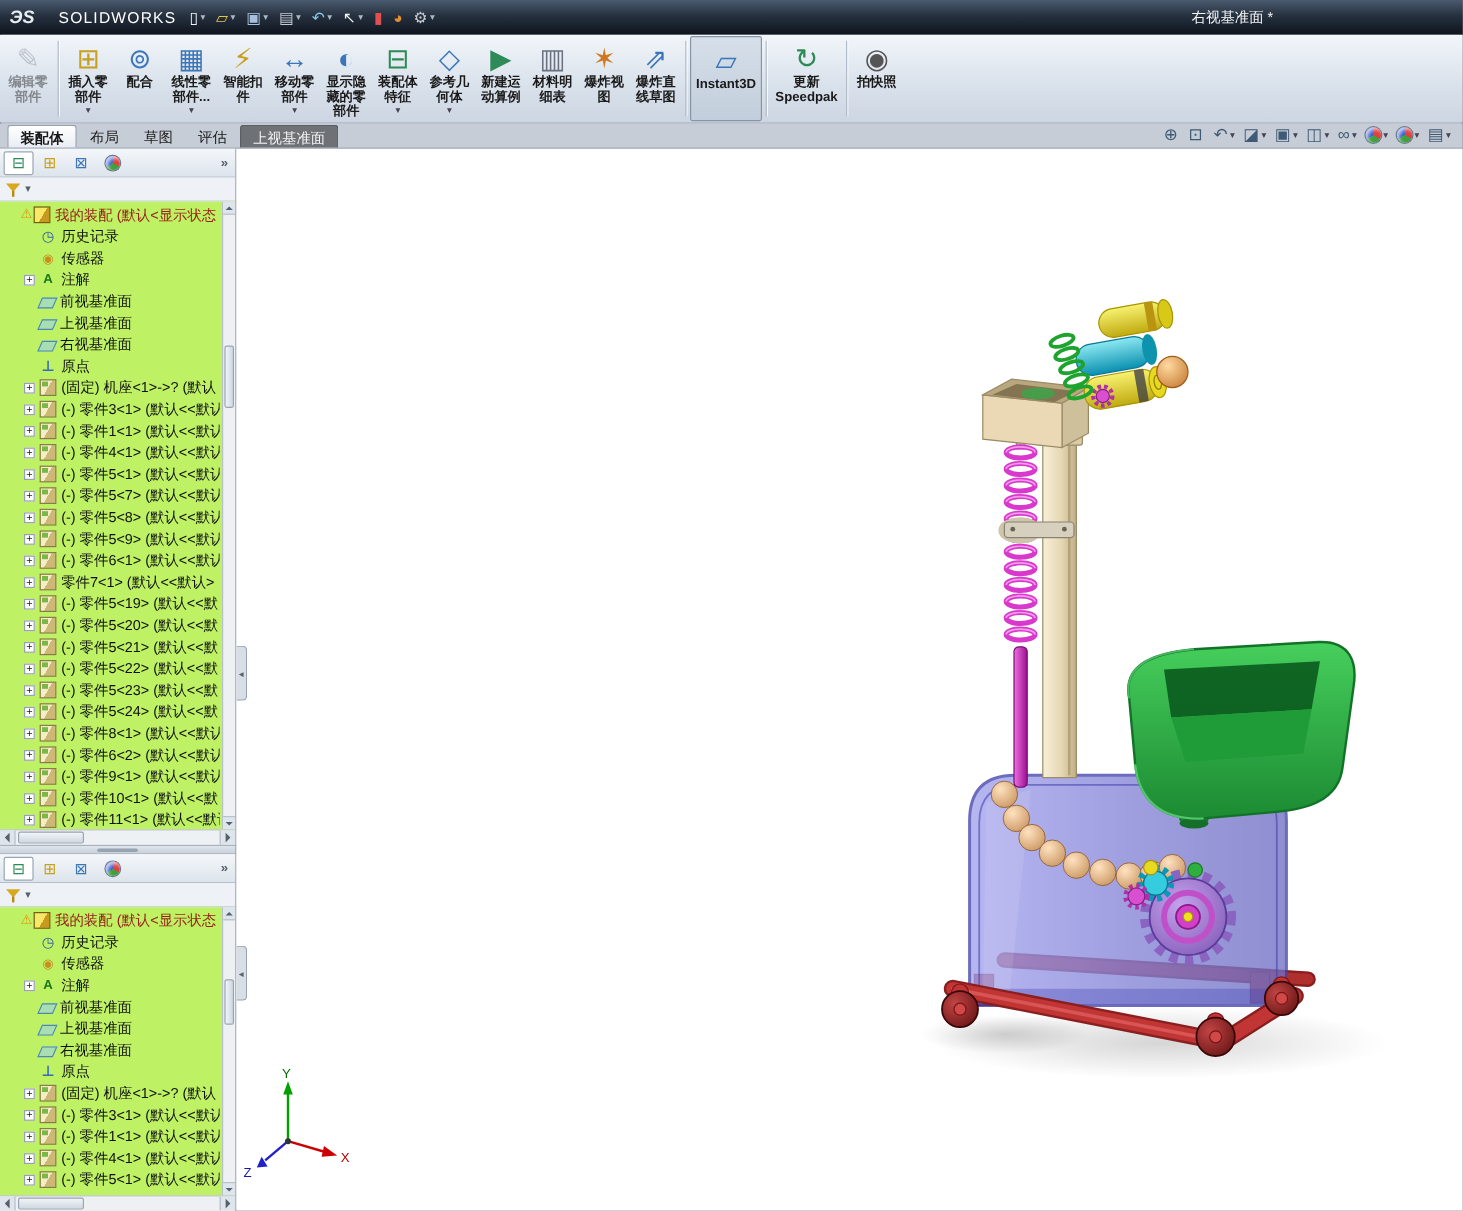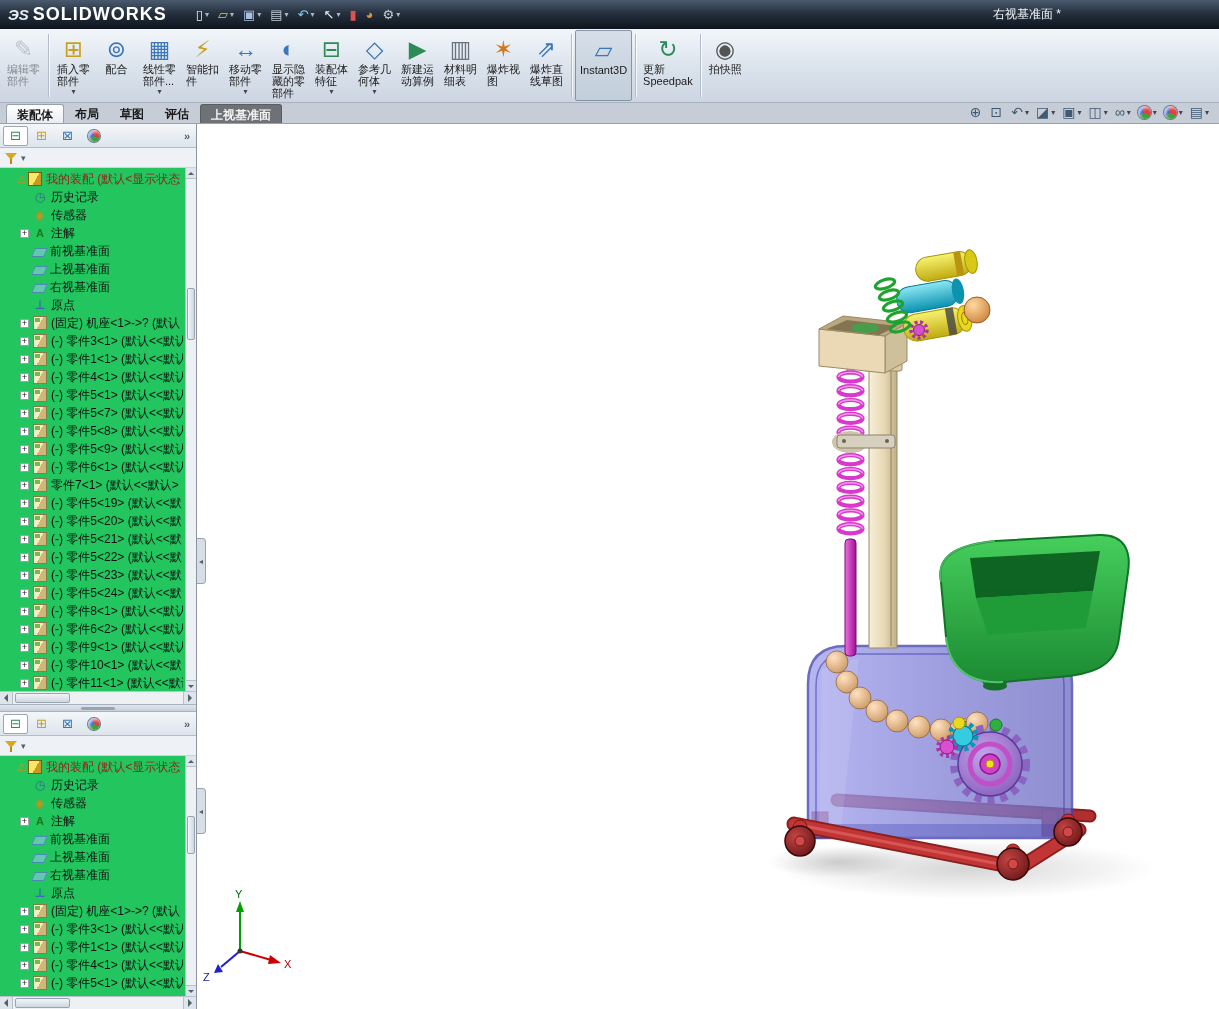--- a/index.html
+++ b/index.html
@@ -5,51 +5,51 @@
   * { box-sizing: border-box; margin: 0; padding: 0; }
   html,body { width:1219px; height:1009px; overflow:hidden; }
   body { font-family:"Liberation Sans","DejaVu Sans",sans-serif; font-size:12px; background:#fff; }
 
   #window { position:relative; width:1219px; height:1009px; box-shadow:inset 0 0 0 1px #39495c; background:#cfd6e0; }
 
   
   #titlebar { position:absolute; top:0; left:0; right:0; height:29px;
     background:linear-gradient(180deg,#4a5a6e 0%,#26313f 45%,#0e141d 100%);
     display:flex; align-items:center; padding:0 8px; color:#fff; }
-  .logo { display:flex; align-items:baseline; gap:4px; margin-right:26px; }
+  .logo { display:flex; align-items:baseline; gap:20px; margin-right:8px; }
   .logo-mark { font-style:italic; font-weight:bold; font-size:15px; color:#e8edf2; }
-  .logo-text { font-weight:bold; font-size:18px; letter-spacing:1px; color:#fff; }
+  .logo-text { font-weight:normal; font-size:13px; letter-spacing:1px; color:#fff; }
   .qat { display:flex; align-items:center; gap:3px; }
   .qat-btn { display:flex; align-items:center; padding:2px 3px; border-radius:2px; }
   .qat-btn .glyph { font-size:13px; line-height:14px; }
   .qat-btn .qdd { display:none; font-size:8px; color:#aab6c2; margin-left:2px; }
   .qat-btn.dd .qdd { display:inline; }
   .qat-btn.dd .qdd::after { content:"▾"; }
   .doc-title { margin-left:auto; margin-right:150px; font-size:12px; color:#f2f5f8; }
 
   
   #ribbon { position:absolute; top:29px; left:0; right:0; height:74px;
     background:linear-gradient(#f2f6fa,#dae2ec 55%,#ccd5e1);
     border-bottom:1px solid #a8b2be; display:flex; align-items:stretch; padding:1px 2px; }
   .rbtn { display:flex; flex-direction:column; align-items:center; justify-content:flex-start;
     padding:5px 4px 1px; min-width:43px; position:relative; color:#1a1a1a; }
   .rbtn .glyph { font-size:23px; line-height:28px; height:28px; display:block; }
-  .rbtn .rlabel { font-size:11px; line-height:12px; white-space:pre-line; text-align:left; }
+  .rbtn .rlabel { font-size:11px; line-height:12px; white-space:pre-line; text-align:center;font-weight:bold; }
   .rbtn .rdd { height:9px; font-size:8px; line-height:9px; color:#445; visibility:hidden; }
   .rbtn.dd .rdd { visibility:visible; }
   .rbtn.dd .rdd::after { content:"▾"; }
   .rbtn.disabled { opacity:.45; }
   .rbtn.active { background:linear-gradient(#d6dfe9,#c2cedb); border:1px solid #8695a6; border-radius:2px; }
   .rsep { width:1px; background:#b2bcc8; margin:4px 3px; box-shadow:1px 0 0 rgba(255,255,255,.8); }
 
   
   #tabrow { position:absolute; top:103px; left:0; right:0; height:21px; background:#c6cdd7;
     border-bottom:1px solid #98a2ae; display:flex; align-items:flex-end; padding-left:6px; }
   .tab { height:19px; padding:2px 10px 0; font-size:12px; margin-right:1px; color:#1a1a1a;
-    border-radius:3px 3px 0 0; white-space:nowrap;font-weight:bold; }
+    border-radius:3px 3px 0 0; white-space:nowrap; }
   .tab.active { background:linear-gradient(#ffffff,#e9edf4); border:1px solid #96a0ae; border-bottom:none; font-weight:bold; }
   .tab.dark { background:#6e7276; color:#f2f2f2; border:1px solid #5a5e63; border-bottom:none; }
   #viewtools { margin-left:auto; display:flex; align-items:center; gap:7px; padding:0 10px 3px 0; }
   .vt { display:flex; align-items:center; color:#3f5a74; }
   .vt .glyph { font-size:14px; line-height:15px; }
   .vt .ball { display:none; width:13px; height:13px; border-radius:50%;
     background:conic-gradient(#e04040 0 33%,#40a040 33% 66%,#4060d0 66% 100%);
     box-shadow:inset 2px 2px 3px rgba(255,255,255,.7), 0 0 0 1px #6a7888; }
   .vt.ball .ball { display:block; }
   .vt .vdd { visibility:hidden; font-size:8px; color:#445; margin-left:2px; }
@@ -84,21 +84,21 @@
 
   .filter-row { height:20px; flex:none; background:#eef1f5; border-bottom:1px solid #ccd3dc;
     display:flex; align-items:center; padding:0 5px; gap:4px; }
   .funnel { position:relative; width:12px; height:12px; }
   .funnel::before { content:""; position:absolute; left:0; top:1px; width:0; height:0;
     border-left:6px solid transparent; border-right:6px solid transparent; border-top:7px solid #d8a820; }
   .funnel::after { content:""; position:absolute; left:5px; top:7px; width:2px; height:5px; background:#b88a10; }
   .fdd { font-size:9px; color:#55606c; }
   .fdd::after { content:"▾"; }
 
-  .tree { flex:1; overflow:hidden; position:relative; background:#22c55e; padding-top:2px; }
+  .tree { flex:1; overflow:hidden; position:relative; background:#bef264; padding-top:2px; }
   .tree-row { height:18px; display:flex; align-items:center; font-size:12px; white-space:nowrap;
     padding-left:20px; padding-right:13px; color:#111; overflow:hidden; }
   .tree-row.root { padding-left:4px; }
   .expand { width:9px; height:9px; flex:none; margin-right:4px; border:1px solid #98a2ae;
     background:#fff; position:relative; visibility:hidden; }
   .tree-row.exp .expand { visibility:visible; }
   .expand::before { content:"+"; position:absolute; left:0; top:-1px; width:7px; height:7px;
     font-size:9px; line-height:9px; text-align:center; color:#222; }
   .wico { display:none; font-size:11px; line-height:12px; color:#e09000; margin-right:1px; flex:none; }
   .wico::after { content:"⚠"; }

